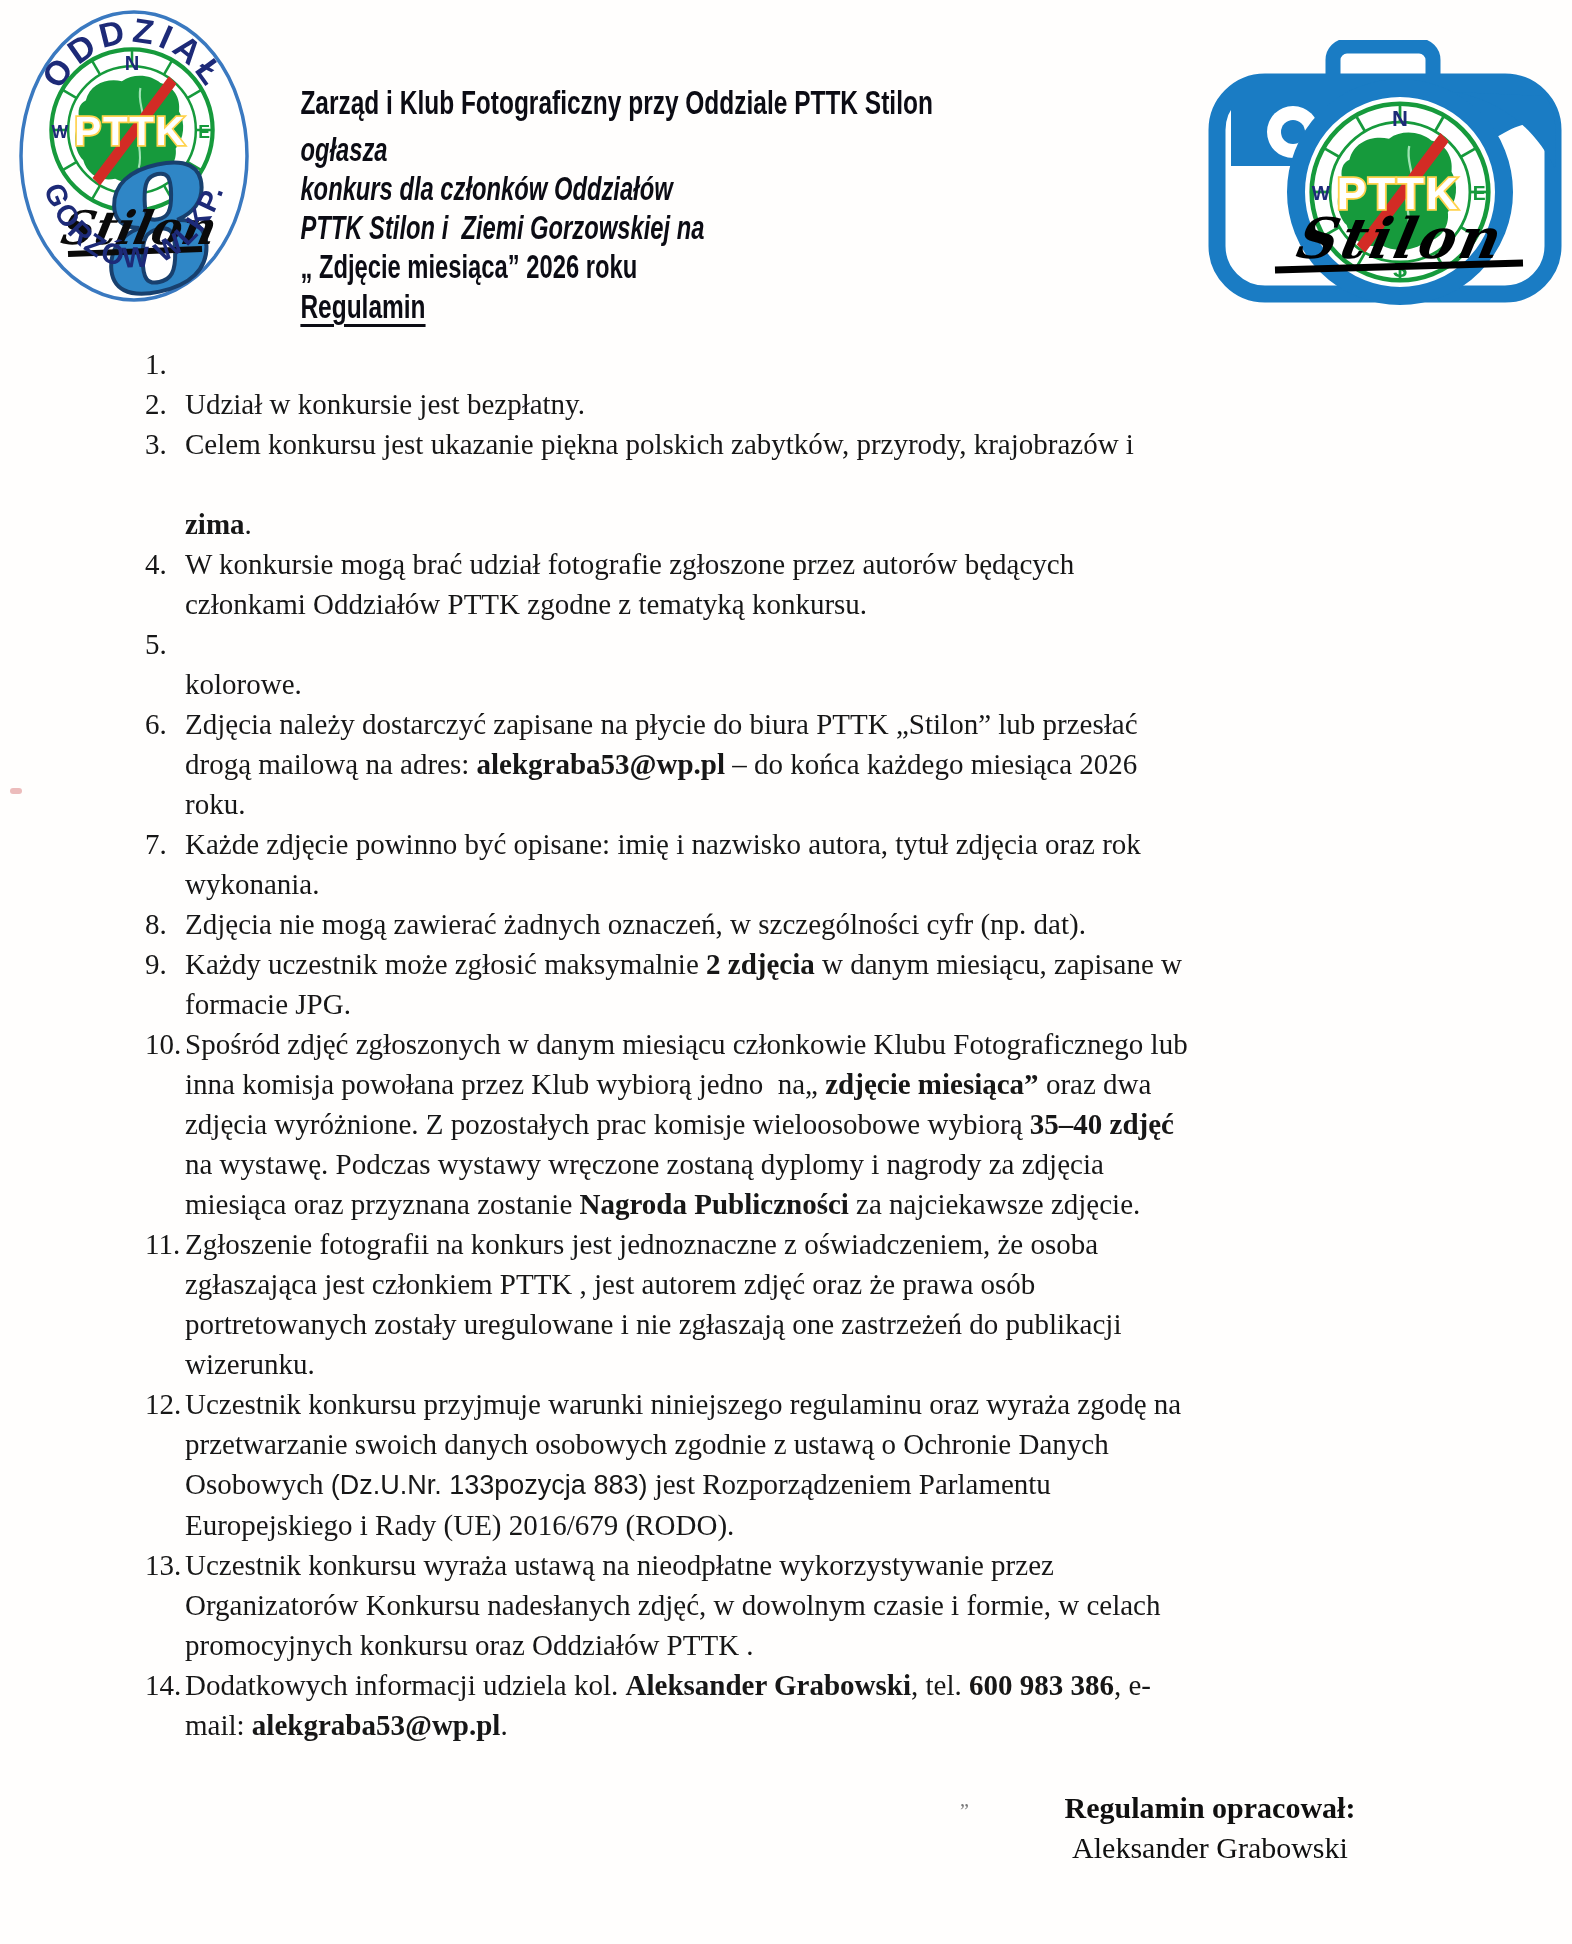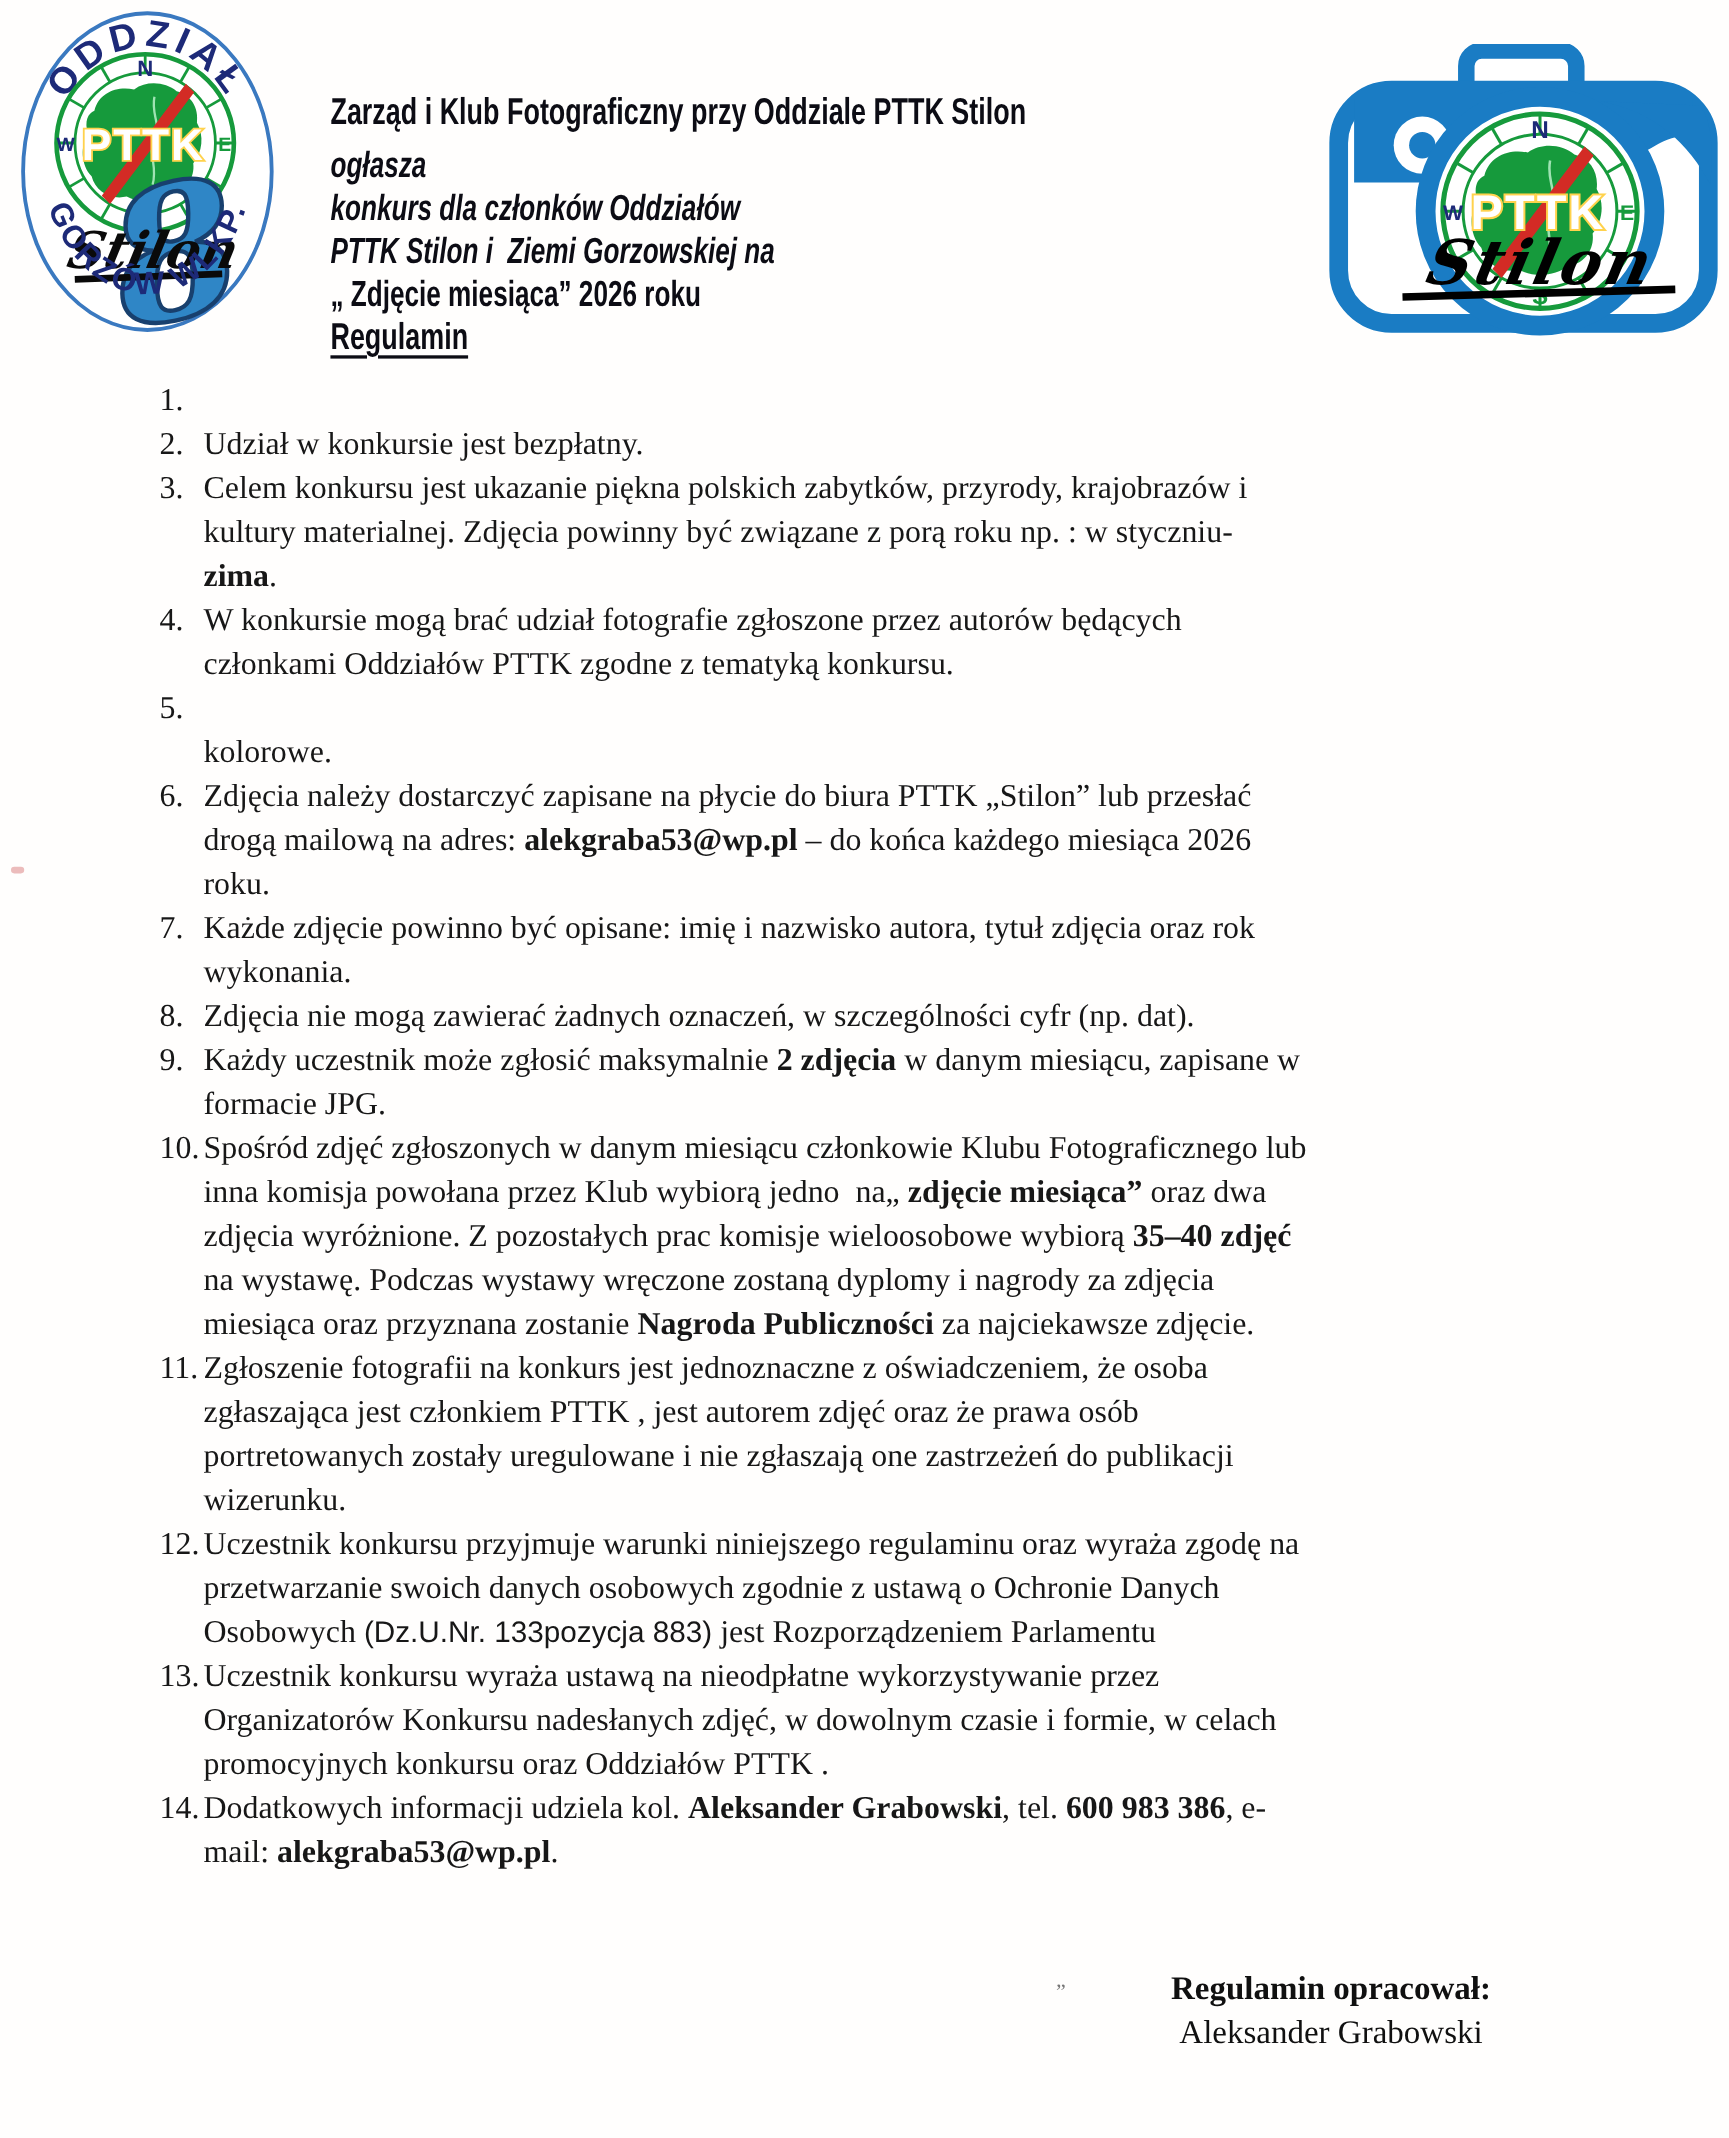--- a/index.html
+++ b/index.html
@@ -124,21 +124,21 @@
   <ol class="regs" id="regs">
       <li>
         <span class="num">1.</span>
       </li>
       <li>
         <span class="num">2.</span>
         <div class="li-text"><span>Udział w konkursie jest bezpłatny.</span></div>
       </li>
       <li>
         <span class="num">3.</span>
-        <div class="li-text"><span>Celem konkursu jest ukazanie piękna polskich zabytków, przyrody, krajobrazów i</span><br><span>kultury materialnej. Zdjęcia powinny być związane z porą roku np. : w styczniu-</span><br><span class="b">zima</span><span>.</span></div>
+        <div class="li-text"><span>Celem konkursu jest ukazanie piękna polskich zabytków, przyrody, krajobrazów i</span><br><br><span class="b">zima</span><span>.</span></div>
       </li>
       <li>
         <span class="num">4.</span>
         <div class="li-text"><span>W konkursie mogą brać udział fotografie zgłoszone przez autorów będących</span><br><span>członkami Oddziałów PTTK zgodne z tematyką konkursu.</span></div>
       </li>
       <li>
         <span class="num">5.</span>
         <div class="li-text"><br><span>kolorowe.</span></div>
       </li>
       <li>
@@ -160,21 +160,21 @@
       <li>
         <span class="num">10.</span>
         <div class="li-text"><span>Spośród zdjęć zgłoszonych w danym miesiącu członkowie Klubu Fotograficznego lub</span><br><span>inna komisja powołana przez Klub wybiorą jedno  na„ </span><span class="b">zdjęcie miesiąca”</span><span> oraz dwa</span><br><span>zdjęcia wyróżnione. Z pozostałych prac komisje wieloosobowe wybiorą </span><span class="b">35–40 zdjęć</span><br><span>na wystawę. Podczas wystawy wręczone zostaną dyplomy i nagrody za zdjęcia</span><br><span>miesiąca oraz przyznana zostanie </span><span class="b">Nagroda Publiczności</span><span> za najciekawsze zdjęcie.</span></div>
       </li>
       <li>
         <span class="num">11.</span>
         <div class="li-text"><span>Zgłoszenie fotografii na konkurs jest jednoznaczne z oświadczeniem, że osoba</span><br><span>zgłaszająca jest członkiem PTTK , jest autorem zdjęć oraz że prawa osób</span><br><span>portretowanych zostały uregulowane i nie zgłaszają one zastrzeżeń do publikacji</span><br><span>wizerunku.</span></div>
       </li>
       <li>
         <span class="num">12.</span>
-        <div class="li-text"><span>Uczestnik konkursu przyjmuje warunki niniejszego regulaminu oraz wyraża zgodę na</span><br><span>przetwarzanie swoich danych osobowych zgodnie z ustawą o Ochronie Danych</span><br><span>Osobowych </span><span class="sans">(Dz.U.Nr. 133pozycja 883)</span><span> jest Rozporządzeniem Parlamentu</span><br></div>
+        <div class="li-text"><span>Uczestnik konkursu przyjmuje warunki niniejszego regulaminu oraz wyraża zgodę na</span><br><span>przetwarzanie swoich danych osobowych zgodnie z ustawą o Ochronie Danych</span><br><span>Osobowych </span><span class="sans">(Dz.U.Nr. 133pozycja 883)</span><span> jest Rozporządzeniem Parlamentu</span><br><span>Europejskiego i Rady (UE) 2016/679 (RODO).</span></div>
       </li>
       <li>
         <span class="num">13.</span>
         <div class="li-text"><span>Uczestnik konkursu wyraża ustawą na nieodpłatne wykorzystywanie przez</span><br><span>Organizatorów Konkursu nadesłanych zdjęć, w dowolnym czasie i formie, w celach</span><br><span>promocyjnych konkursu oraz Oddziałów PTTK .</span></div>
       </li>
       <li>
         <span class="num">14.</span>
         <div class="li-text"><span>Dodatkowych informacji udziela kol. </span><span class="b">Aleksander Grabowski</span><span>, tel. </span><span class="b">600 983 386</span><span>, e-</span><br><span>mail: </span><span class="b">alekgraba53@wp.pl</span><span>.</span></div>
       </li>
     </ol>

